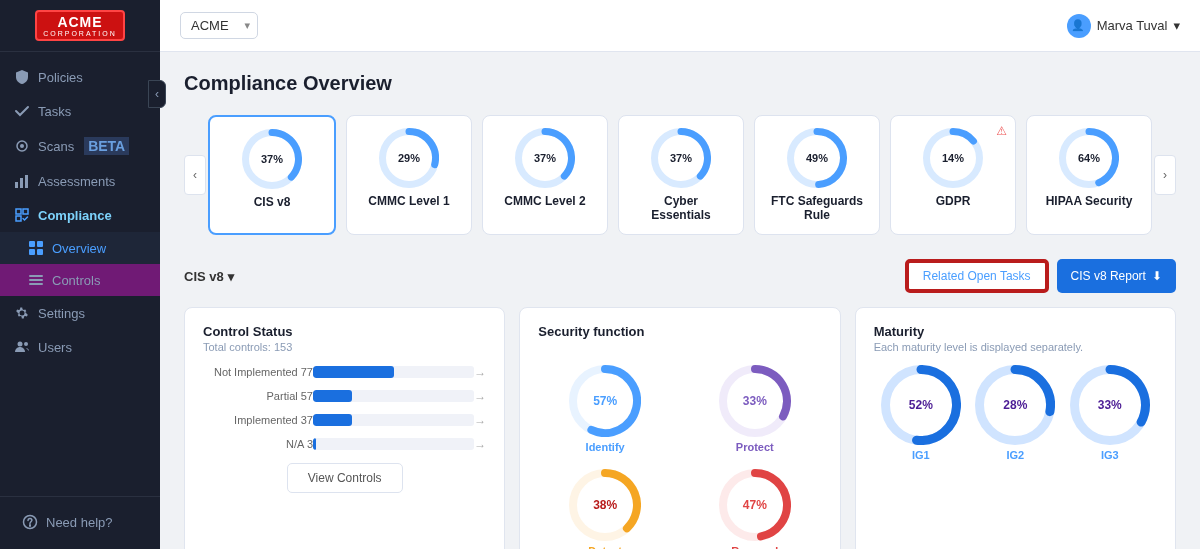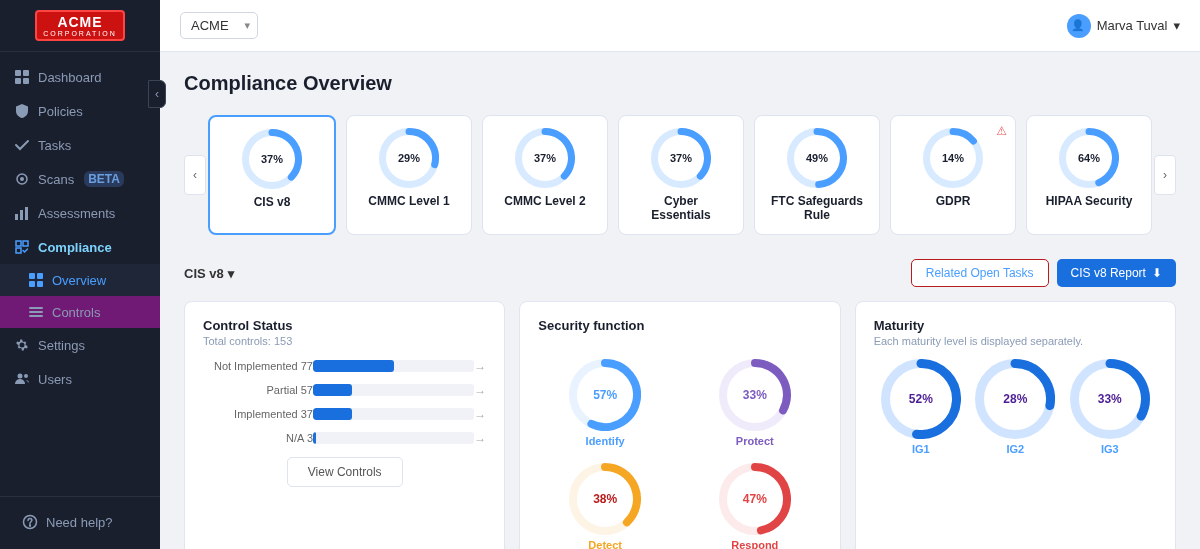--- a/index.html
+++ b/index.html
@@ -33,22 +33,22 @@
     .logo-corp { color: #fff; font-size: 7px; letter-spacing: 2px; display: block; }
 
     .sidebar-nav { flex: 1; padding: 8px 0; }
     .nav-item {
       display: flex; align-items: center; padding: 9px 14px; cursor: pointer;
       color: #8a9bb5; font-size: 13px; gap: 8px; position: relative;
     }
     .nav-item.active-parent { color: #fff; }
     .nav-icon { width: 16px; height: 16px; flex-shrink: 0; }
     .nav-badge {
-      background: #2a3a5c; color: #6a9fdf; font-size: 12px; padding: 1px 4px;
-      border-radius: 6px; margin-left: 2px; font-weight: 600;
+      background: #2a3a5c; color: #6a9fdf; font-size: 14px; padding: 1px 4px;
+      border-radius: 0; margin-left: 2px; font-weight: 600;
     }
     .nav-sub { background: #701a75; }
     .nav-sub-item {
       display: flex; align-items: center; padding: 8px 14px 8px 28px;
       cursor: pointer; color: #8a9bb5; font-size: 13px; gap: 8px;
     }
     .nav-sub-item.active { color: #4a9eff; background: #1e2638; }
     .sidebar-bottom { padding: 8px 8px 10px; border-top: 1px solid #2a3040; }
     .need-help { display: flex; align-items: center; padding: 9px 14px; color: #8a9bb5; font-size: 13px; gap: 8px; cursor: pointer; }
 
@@ -106,21 +106,21 @@
     
     .donut-wrap { position: relative; width: 60px; height: 60px; }
     .donut-wrap svg { width: 60px; height: 60px; }
     .donut-pct { position: absolute; top: 50%; left: 50%; transform: translate(-50%,-50%); font-size: 11px; font-weight: 700; color: #1a1f2e; }
 
     
     .sub-header { display: flex; align-items: center; justify-content: space-between; margin-bottom: 14px; }
     .framework-selector { display: flex; align-items: center; gap: 4px; font-size: 13px; font-weight: 600; color: #333; cursor: pointer; }
     .sub-actions { display: flex; gap: 8px; }
     .btn-outline {
-      border: 1px solid #b91c1c; color: #4a9eff; background: #fff;
+      border: 4px solid #b91c1c; color: #4a9eff; background: #fff;
       padding: 6px 14px; border-radius: 5px; font-size: 12px; cursor: pointer;
     }
     .btn-primary {
       background: #1a6fdf; color: #fff; border: none;
       padding: 6px 14px; border-radius: 5px; font-size: 12px; cursor: pointer;
       display: flex; align-items: center; gap: 6px;
     }
 
     
     .dashboard-grid { display: grid; grid-template-columns: 1fr 1fr 1fr; gap: 14px; }
@@ -164,29 +164,20 @@
 
 <nav class="sidebar">
   <div class="sidebar-logo">
     <div class="logo-box">
       <span class="logo-acme">ACME</span>
       <span class="logo-corp">CORPORATION</span>
     </div>
   </div>
   <div class="sidebar-nav">
 
-    <div class="nav-item">
-      <svg class="nav-icon" viewBox="0 0 16 16" fill="currentColor">
-          <rect x="1" y="1" width="6" height="6" rx="1"></rect>
-          <rect x="9" y="1" width="6" height="6" rx="1"></rect>
-          <rect x="1" y="9" width="6" height="6" rx="1"></rect>
-          <rect x="9" y="9" width="6" height="6" rx="1"></rect>
-        </svg>
-      <span>Dashboard</span>
-    </div>
 
     <div class="nav-item">
       <svg class="nav-icon" viewBox="0 0 16 16" fill="currentColor">
           <path d="M8 1L2 3.5v4.5c0 3.3 2.5 6.3 6 7 3.5-.7 6-3.7 6-7V3.5L8 1z"></path>
         </svg>
       <span>Policies</span>
     </div>
 
     <div class="nav-item">
       <svg class="nav-icon" viewBox="0 0 16 16" fill="currentColor">

